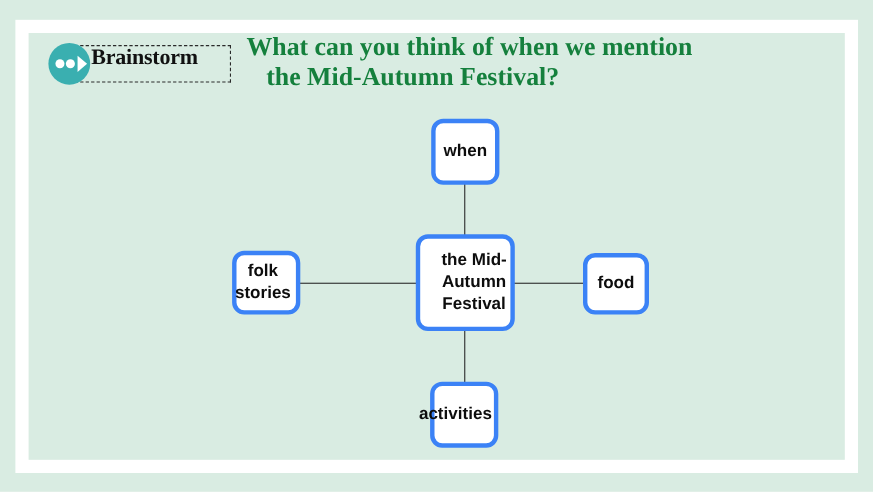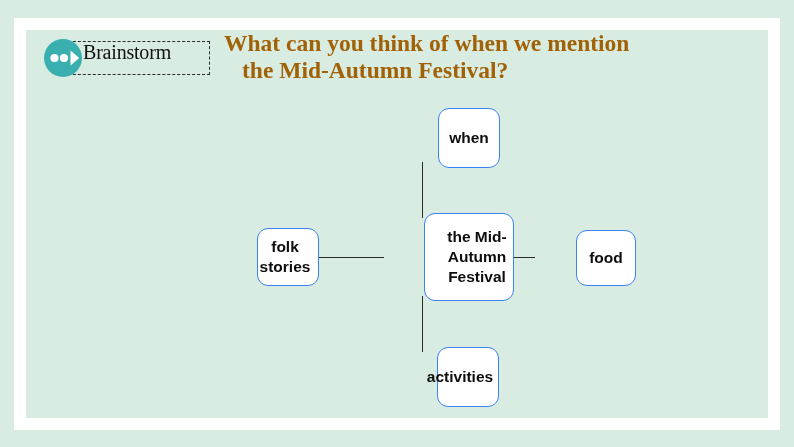--- a/index.html
+++ b/index.html
@@ -61,21 +61,21 @@
     height: 34px;
     border: 1px dashed #2a2a2a;
     box-sizing: border-box;
   }
 
   #brainstorm-label {
     position: absolute;
     left: 57px;
     top: 12px;
     font-family: "Liberation Serif", serif;
-    font-weight: normal;
+    font-weight: bold;
     font-size: 20px;
     color: #111111;
     letter-spacing: -0.2px;
     white-space: nowrap;
     line-height: 1;
   }
 
   #brainstorm-icon {
     position: absolute;
     left: 17px;
@@ -87,21 +87,21 @@
   #title-block {
     position: absolute;
     left: 198px;
     top: 0px;
     width: 520px;
   }
   .title-line {
     font-family: "Liberation Serif", serif;
     font-weight: bold;
     font-size: 23.5px;
-    color: #a16207;
+    color: #15803d;
     line-height: 27px;
     white-space: nowrap;
   }
   #title-line-1 { padding-left: 0px; }
   #title-line-2 { padding-left: 18px; }
 
   
   #mindmap {
     position: absolute;
     left: 0;
@@ -113,28 +113,27 @@
   .connector {
     position: absolute;
     background: #2b2b2b;
   }
   .connector.h { height: 1px; }
   .connector.v { width: 1px; }
 
   .node {
     position: absolute;
     background: #ffffff;
-    border: 1px solid #3b82f6;
+    border: 4px solid #3b82f6;
     border-radius: 11px;
     box-sizing: border-box;
     display: flex;
     align-items: center;
     justify-content: center;
     text-align: center;
-    margin-left: 46px;
   }
   .node-label {
     font-family: "Liberation Sans", sans-serif;
     font-weight: bold;
     font-size: 15.5px;
     color: #0d0d0d;
     line-height: 20px;
     white-space: pre-line;
     display: block;
   }

